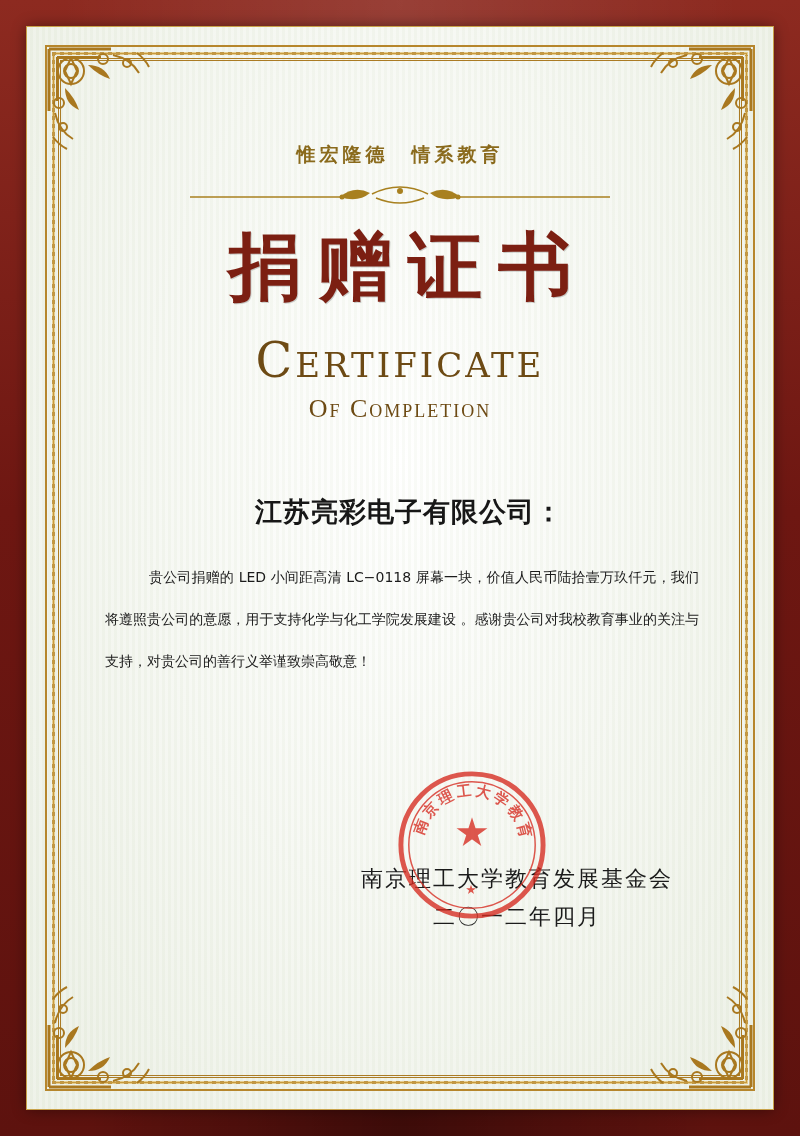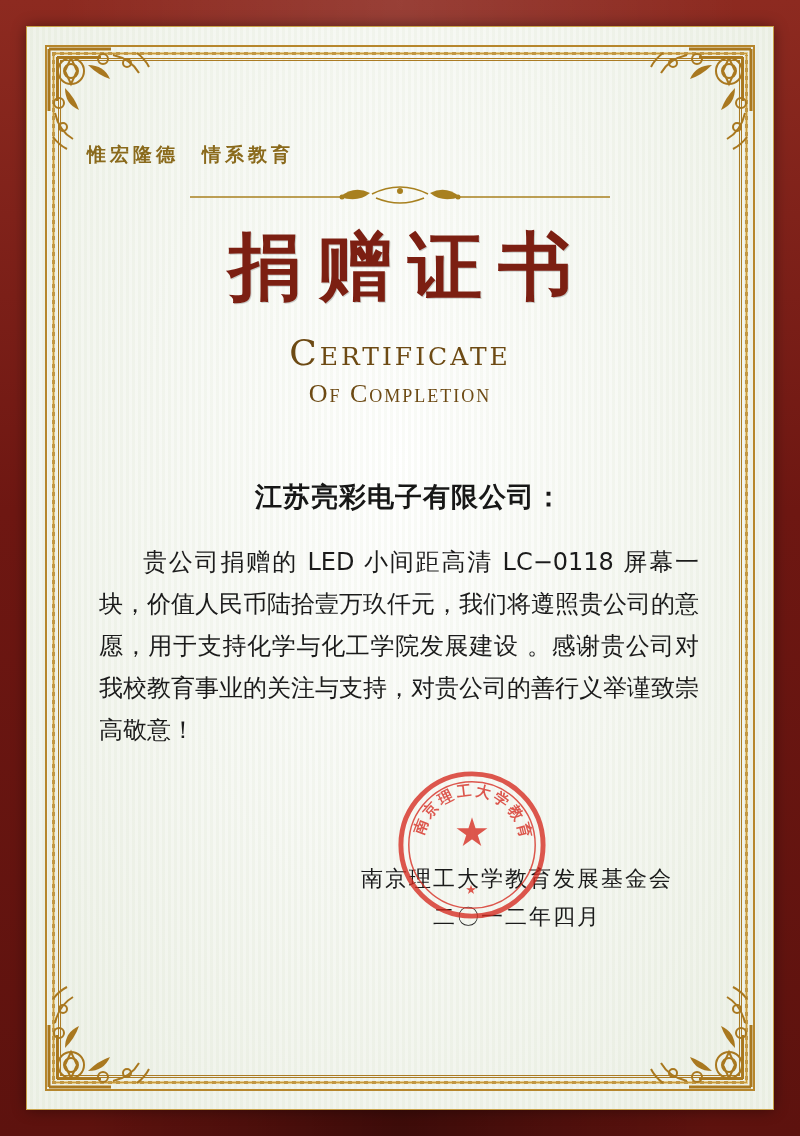--- a/index.html
+++ b/index.html
@@ -73,21 +73,21 @@
   .c-tl{left:14px;top:14px;}
   .c-tr{right:14px;top:14px;transform:scaleX(-1);}
   .c-bl{left:14px;bottom:14px;transform:scaleY(-1);}
   .c-br{right:14px;bottom:14px;transform:scale(-1,-1);}
 
   .content{
     position:absolute;
     left:60px;top:55px;right:60px;bottom:55px;
   }
   .motto{
-    text-align:left;
+    text-align:center;
     color:#8a6a1c;
     font-family:Liberation Mono, monospace;
     font-size:19px;
     letter-spacing:4px;
     margin-top:60px;
     font-weight:bold;
   }
   .divider{
     margin:12px auto 0;
     width:420px;height:30px;
@@ -102,21 +102,21 @@
     font-size:74px;
     letter-spacing:16px;
     text-indent:16px;
     color:#7c1f12;
     text-shadow:1px 1px 0 rgba(0,0,0,.18);
   }
   .title-en1{
     text-align:center;
     margin-top:14px;
     font-family:"DejaVu Serif", serif;
-    font-size:36px;
+    font-size:48px;
     letter-spacing:3px;
     color:#6d4a14;
     font-variant:small-caps;
   }
   .title-en2{
     text-align:center;
     margin-top:6px;
     font-family:Liberation Serif, serif;
     font-size:26px;
     letter-spacing:2px;
@@ -128,24 +128,24 @@
     margin-left:18px;
     font-family:"DejaVu Sans", sans-serif;
     font-weight:bold;
     font-size:27px;
     color:#171717;
     letter-spacing:1px;
     text-align:center;
   }
   .body-text{
     margin-top:26px;
-    margin-left:12px;
+    margin-left:18px;
     margin-right:14px;
     font-family:"DejaVu Sans", sans-serif;
-    font-size:24px;
+    font-size:14px;
     line-height:42px;
     color:#1b1b1b;
     text-align:justify;
     text-indent:44px;
   }
   .closing{
     margin-top:30px;
     margin-left:18px;
     font-family:"DejaVu Sans", sans-serif;
     font-size:21.5px;

